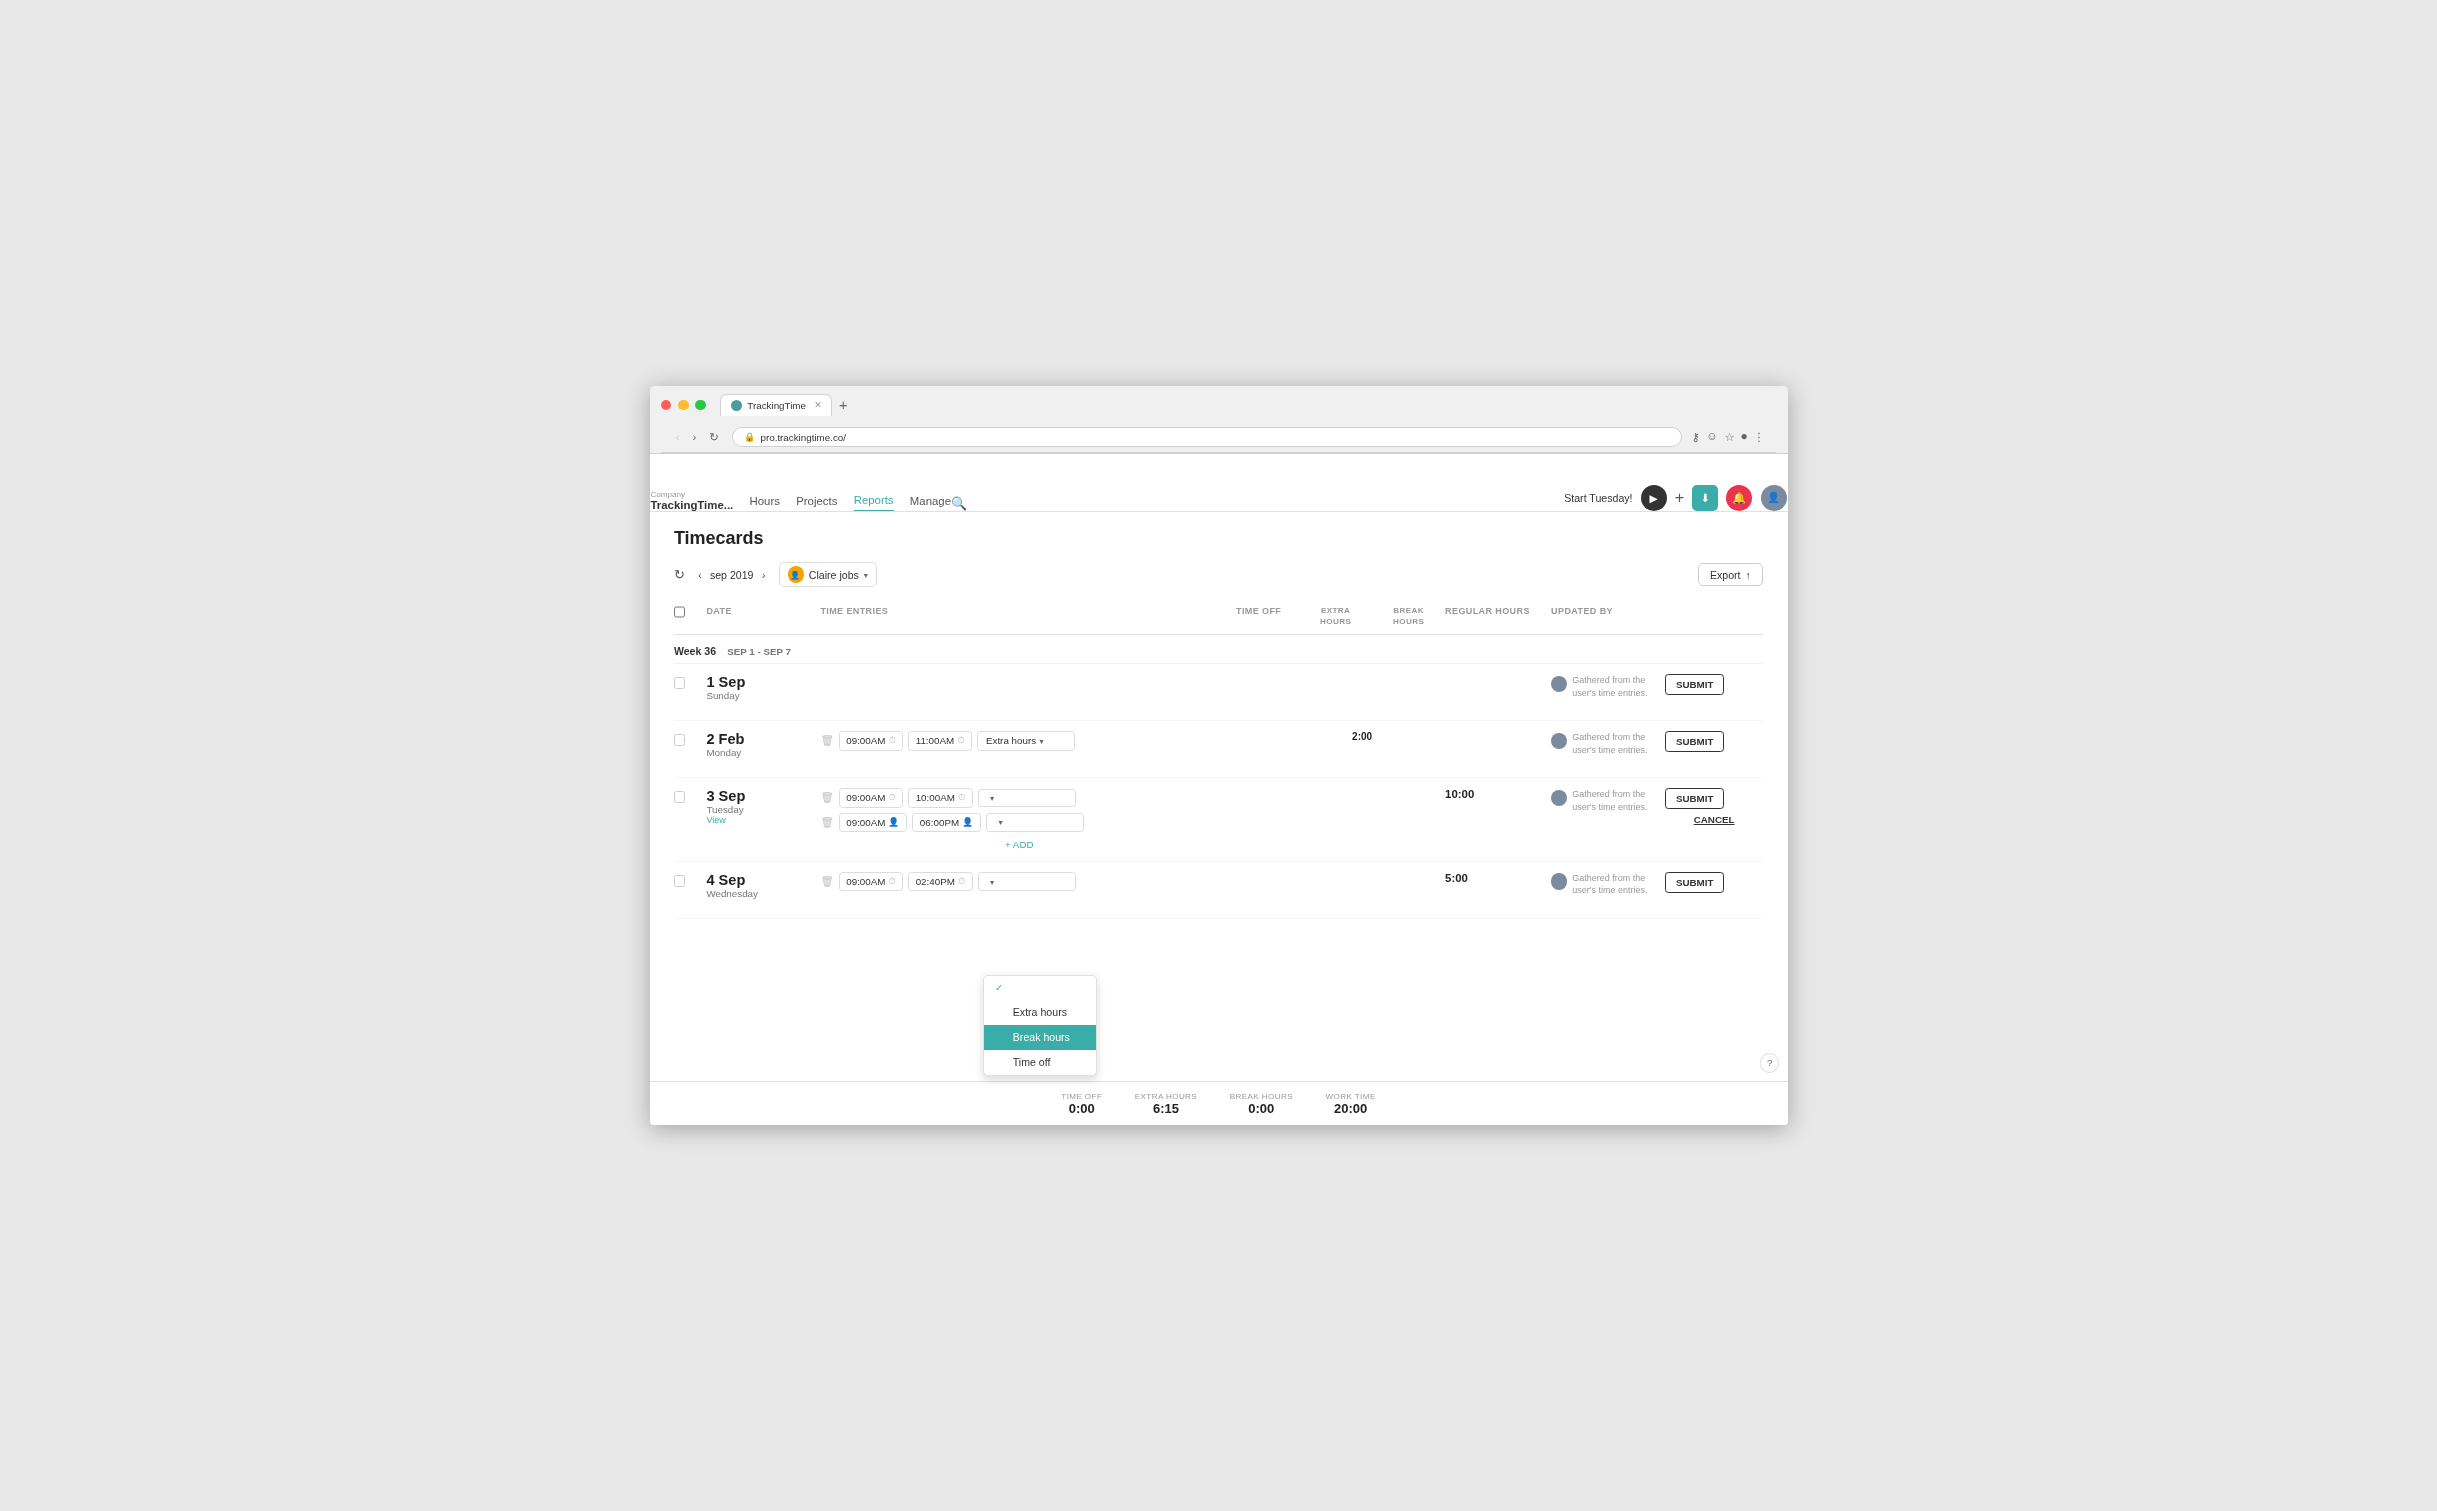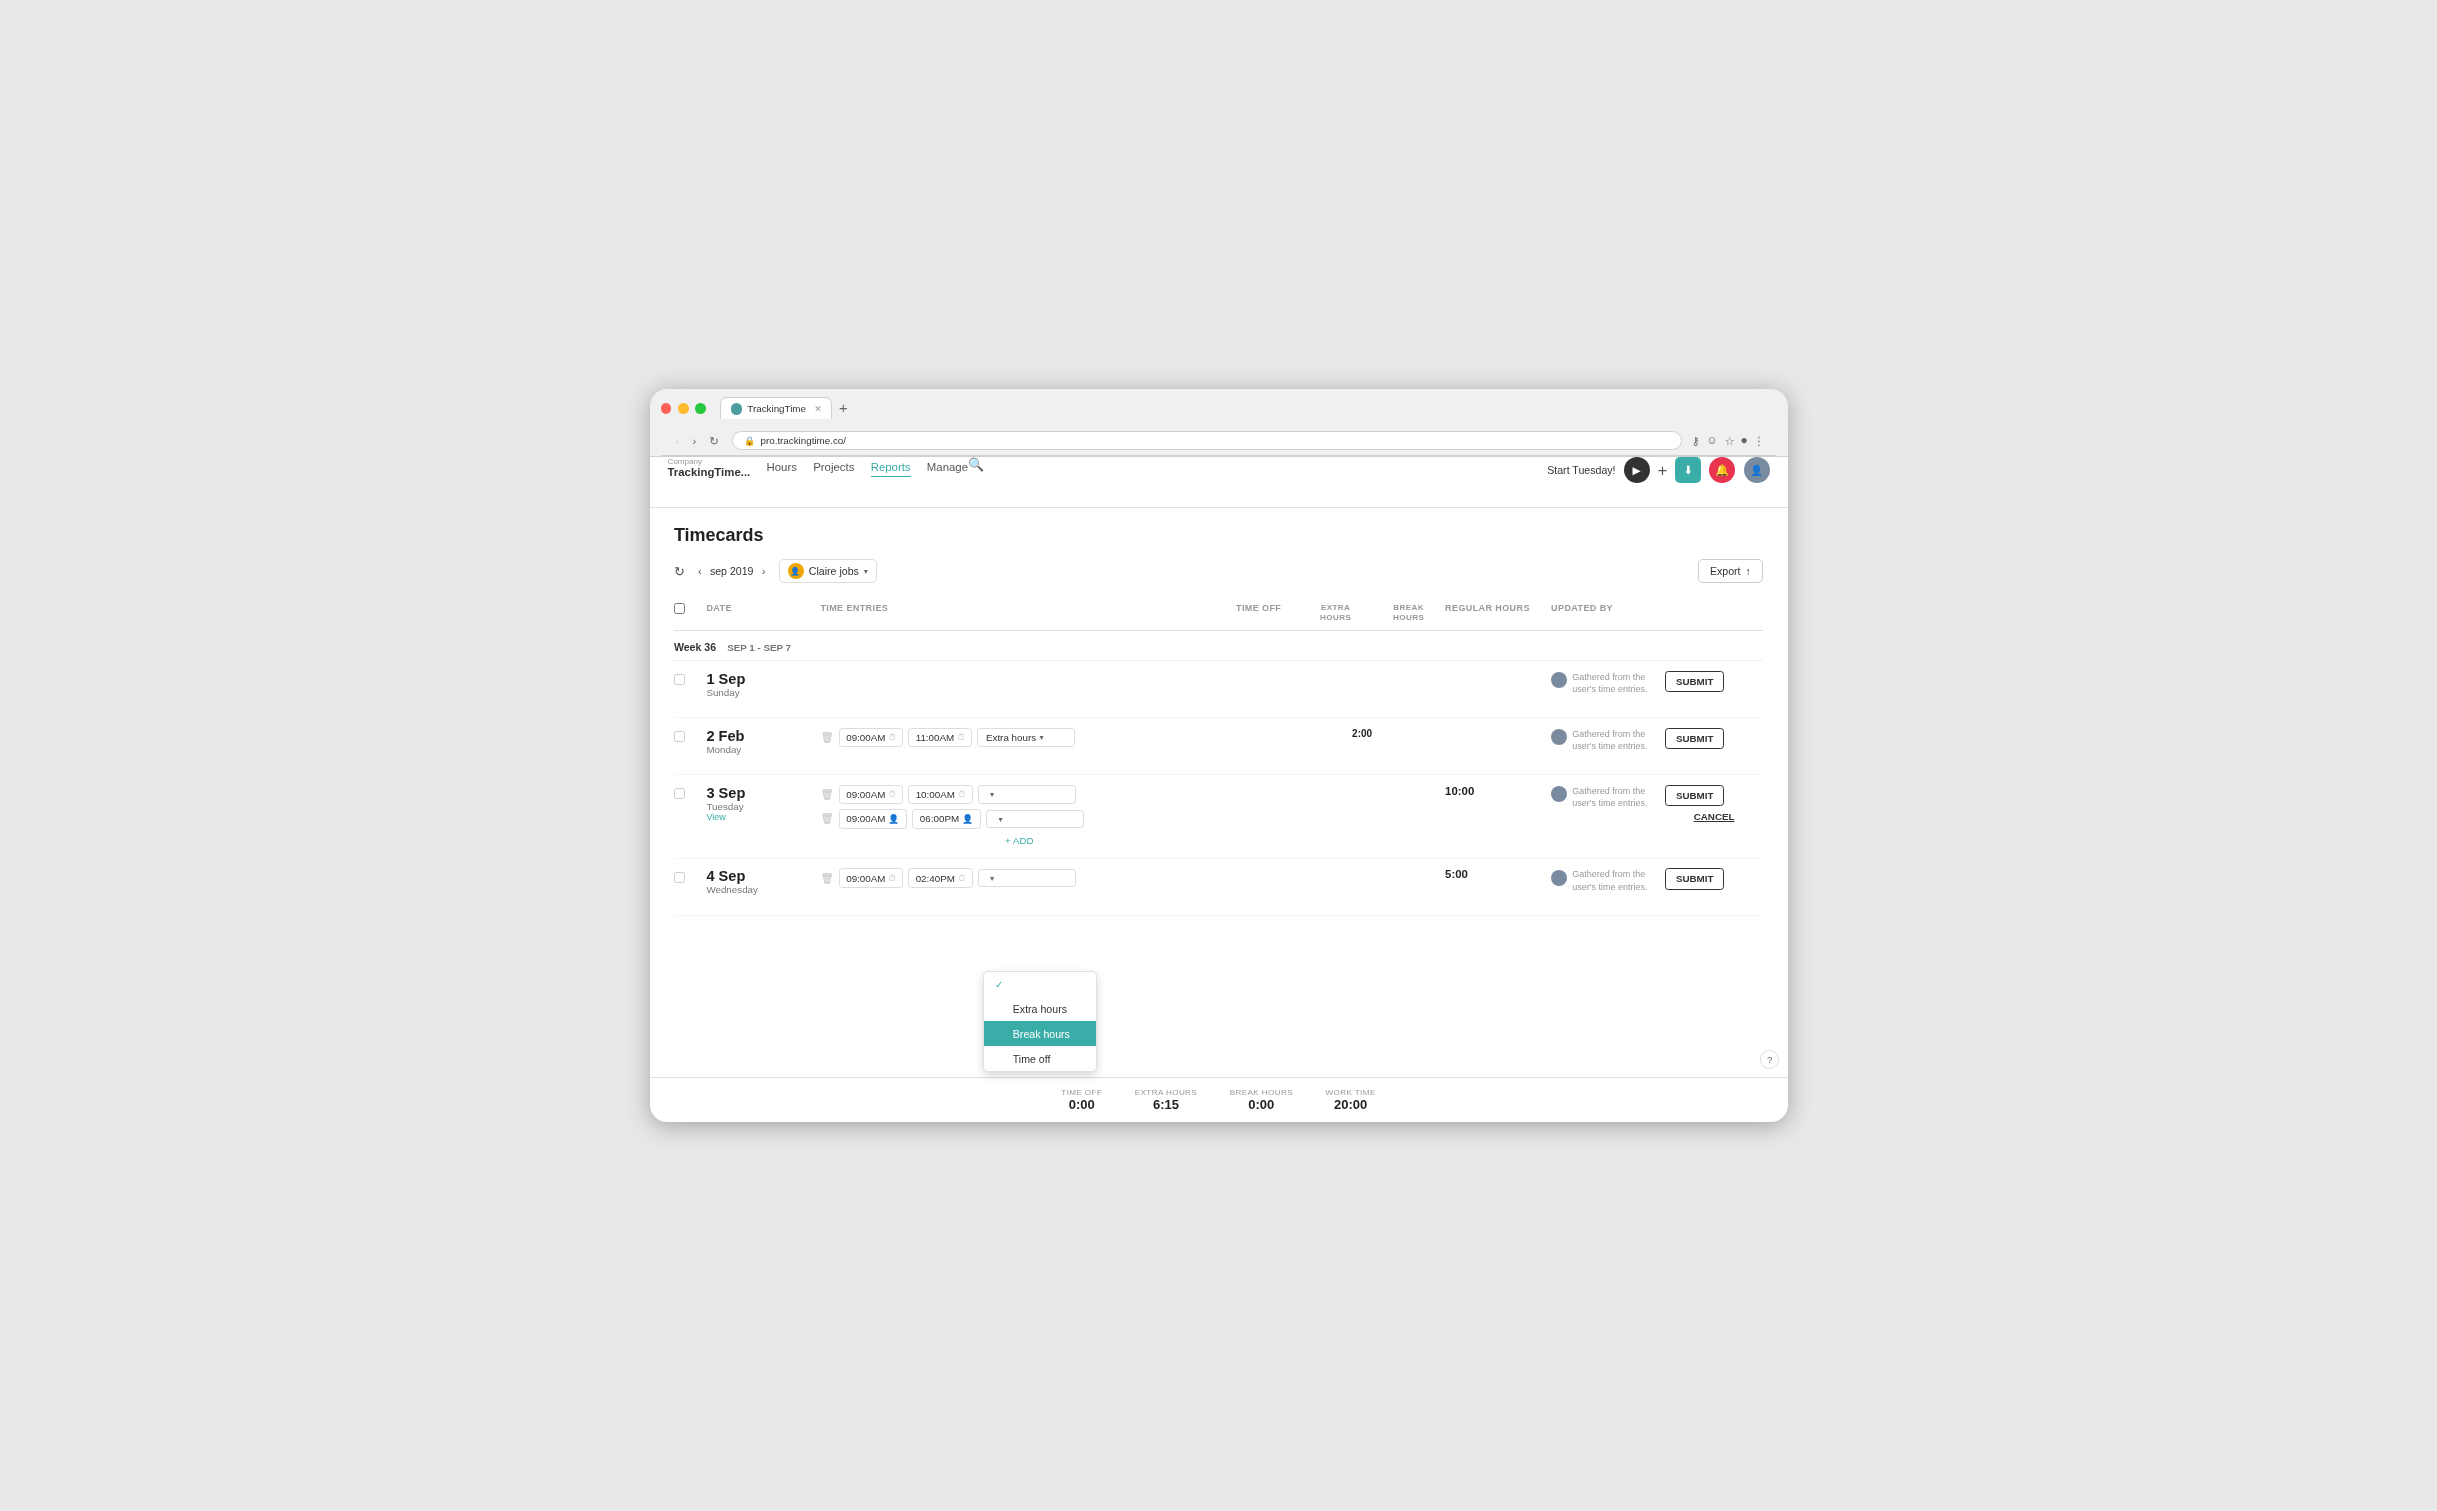--- a/index.html
+++ b/index.html
@@ -1,21 +1,21 @@
 <!DOCTYPE html>
 <html style="font-size:13px"><head>
   <meta charset="utf-8">
   <style>
     * { box-sizing: border-box; margin: 0; padding: 0; }
     body { font-family: -apple-system, BlinkMacSystemFont, 'Segoe UI', sans-serif; background: #e8e8e8; display: flex; justify-content: center; align-items: center; min-height: 100vh; }
 
     .browser-window {
       width: 1138px;
       background: #fdba74;
-      border-radius: 17px;
+      border-radius: 4px;
       box-shadow: 0 3.3px 24.4px rgba(0,0,0,0.3);
       overflow: hidden;
     }
 
     
     .browser-chrome {
       background: #f0f0f0;
       padding: 8.1px 11.4px 0;
       border-bottom: 0.8px solid #d0d0d0;
     }
@@ -51,22 +51,22 @@
       padding: 3.3px 11.4px; font-size: 9.8px; color: #333; display: flex; align-items: center; gap: 4.9px;
     }
     .lock-icon { color: #666; font-size: 9px; }
     .address-text { color: #333; font-size: 9.8px; }
     .browser-actions { display: flex; gap: 6.5px; color: #666; font-size: 11.4px; }
 
     
     .app-header {
       background: #fff;
       border-bottom: 0.8px solid #e0e0e0;
-      padding: 0 18px;
-      display: flex; align-items: flex-start; height: 51px;
+      padding: 0 1px;
+      display: flex; align-items: flex-end; height: 58px;
     }
     .company-info { margin-right: 16.3px; }
     .company-label { font-size: 8.1px; color: #999; }
     .company-name { font-size: 11.4px; font-weight: 600; color: #333; }
     .nav-links { display: flex; gap: 16.3px; align-items: center; }
     .nav-link { font-size: 11.4px; color: #555; cursor: pointer; padding: 3.3px 0; text-decoration: none; }
     .nav-link.active { color: #3aada8; border-bottom: 1.6px solid #3aada8; }
     .header-spacer { flex: 1; }
     .header-actions { display: flex; align-items: center; gap: 8.1px; }
     .start-tracking-btn {

